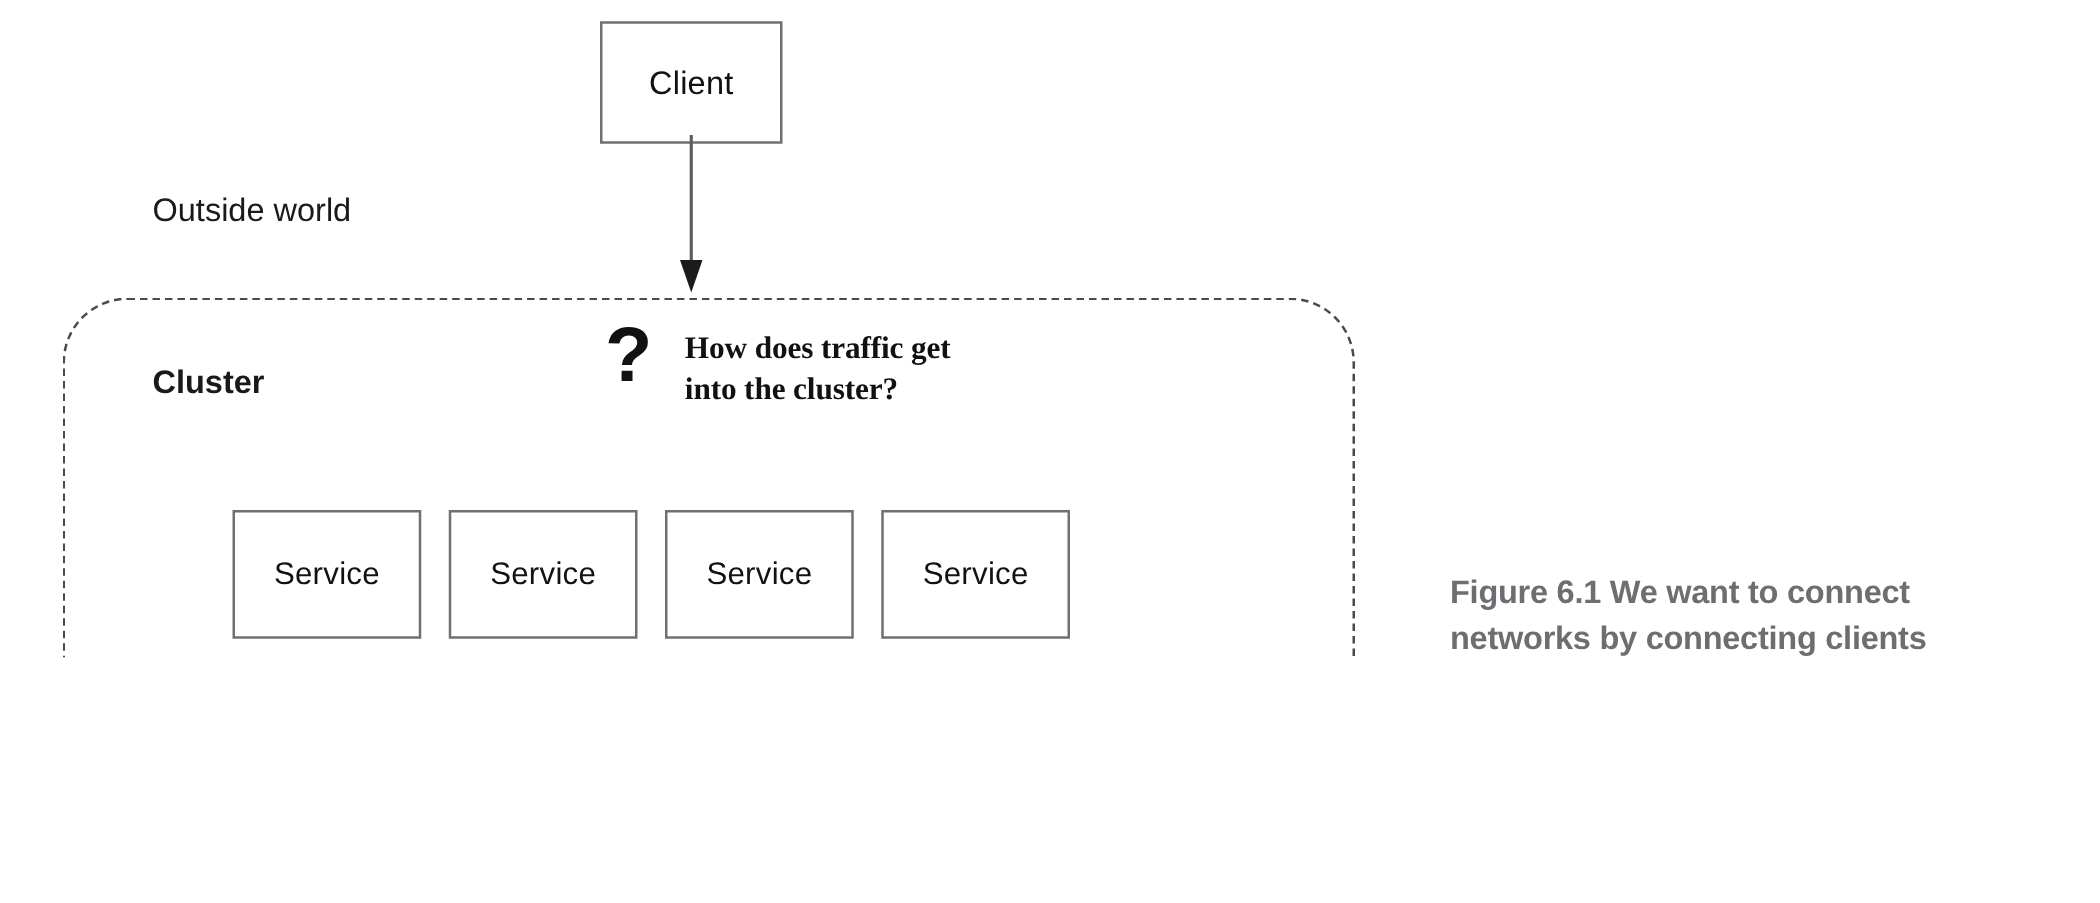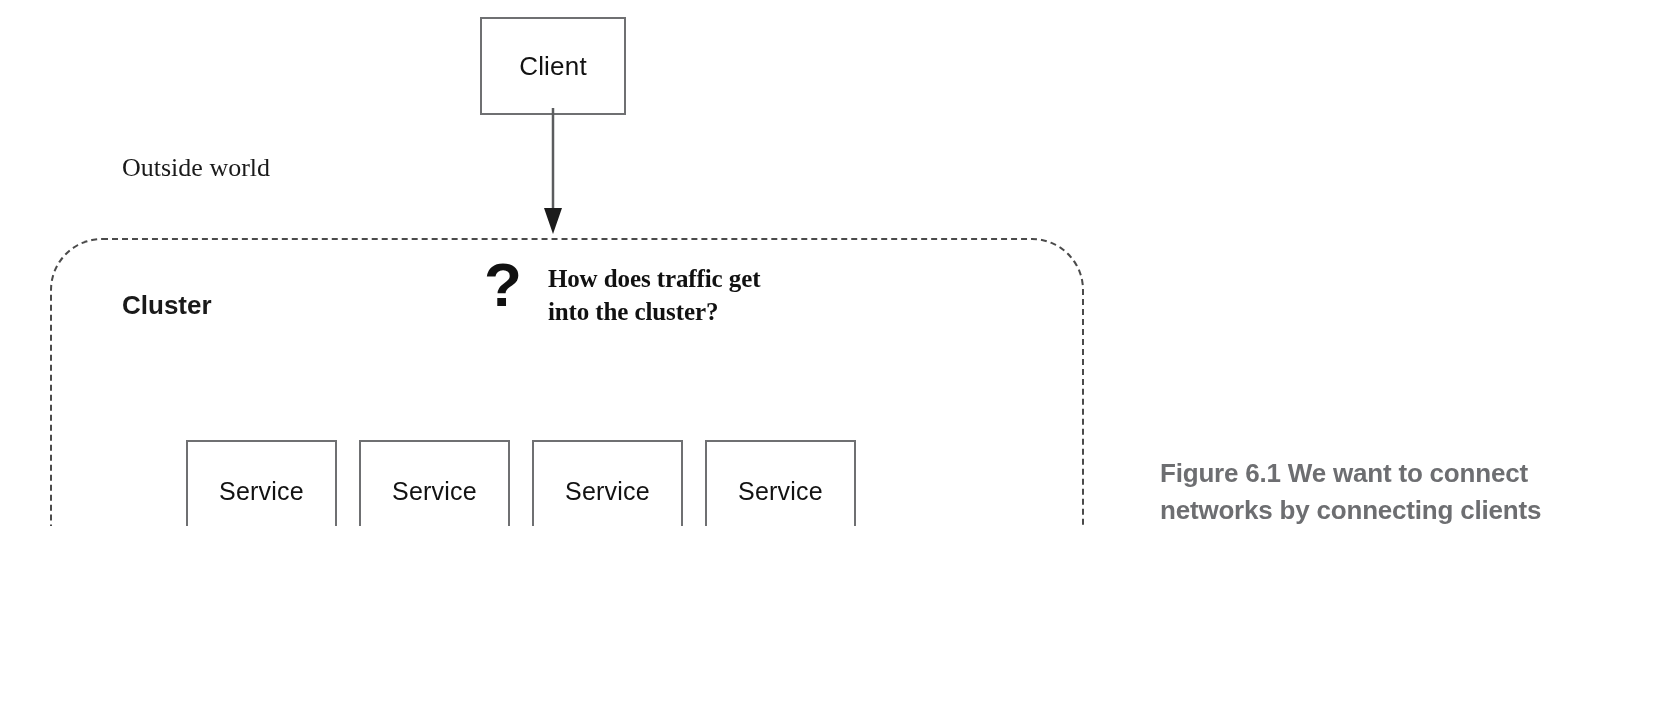--- a/index.html
+++ b/index.html
@@ -38,21 +38,21 @@
   }
 
   #client-box {
     left: 480px;
     top: 17px;
     width: 146px;
     height: 98px;
   }
 
   .service-box {
-    top: 440px;
+    top: 408px;
     width: 151px;
     height: 103px;
   }
   .service-box .node-label { font-size: 25px; }
 
   
   #cluster-boundary {
     position: absolute;
     left: 50px;
     top: 238px;
@@ -68,21 +68,20 @@
   .plain-label {
     position: absolute;
     font-size: 26px;
     color: #1a1a1a;
     white-space: nowrap;
     line-height: 1;
   }
   #outside-world-label {
     left: 122px;
     top: 155px;
-    font-family: Liberation Serif, serif;
   }
   #cluster-label {
     left: 122px;
     top: 292px;
     font-weight: bold;
   }
 
   
   #client-arrow {
     position: absolute;

